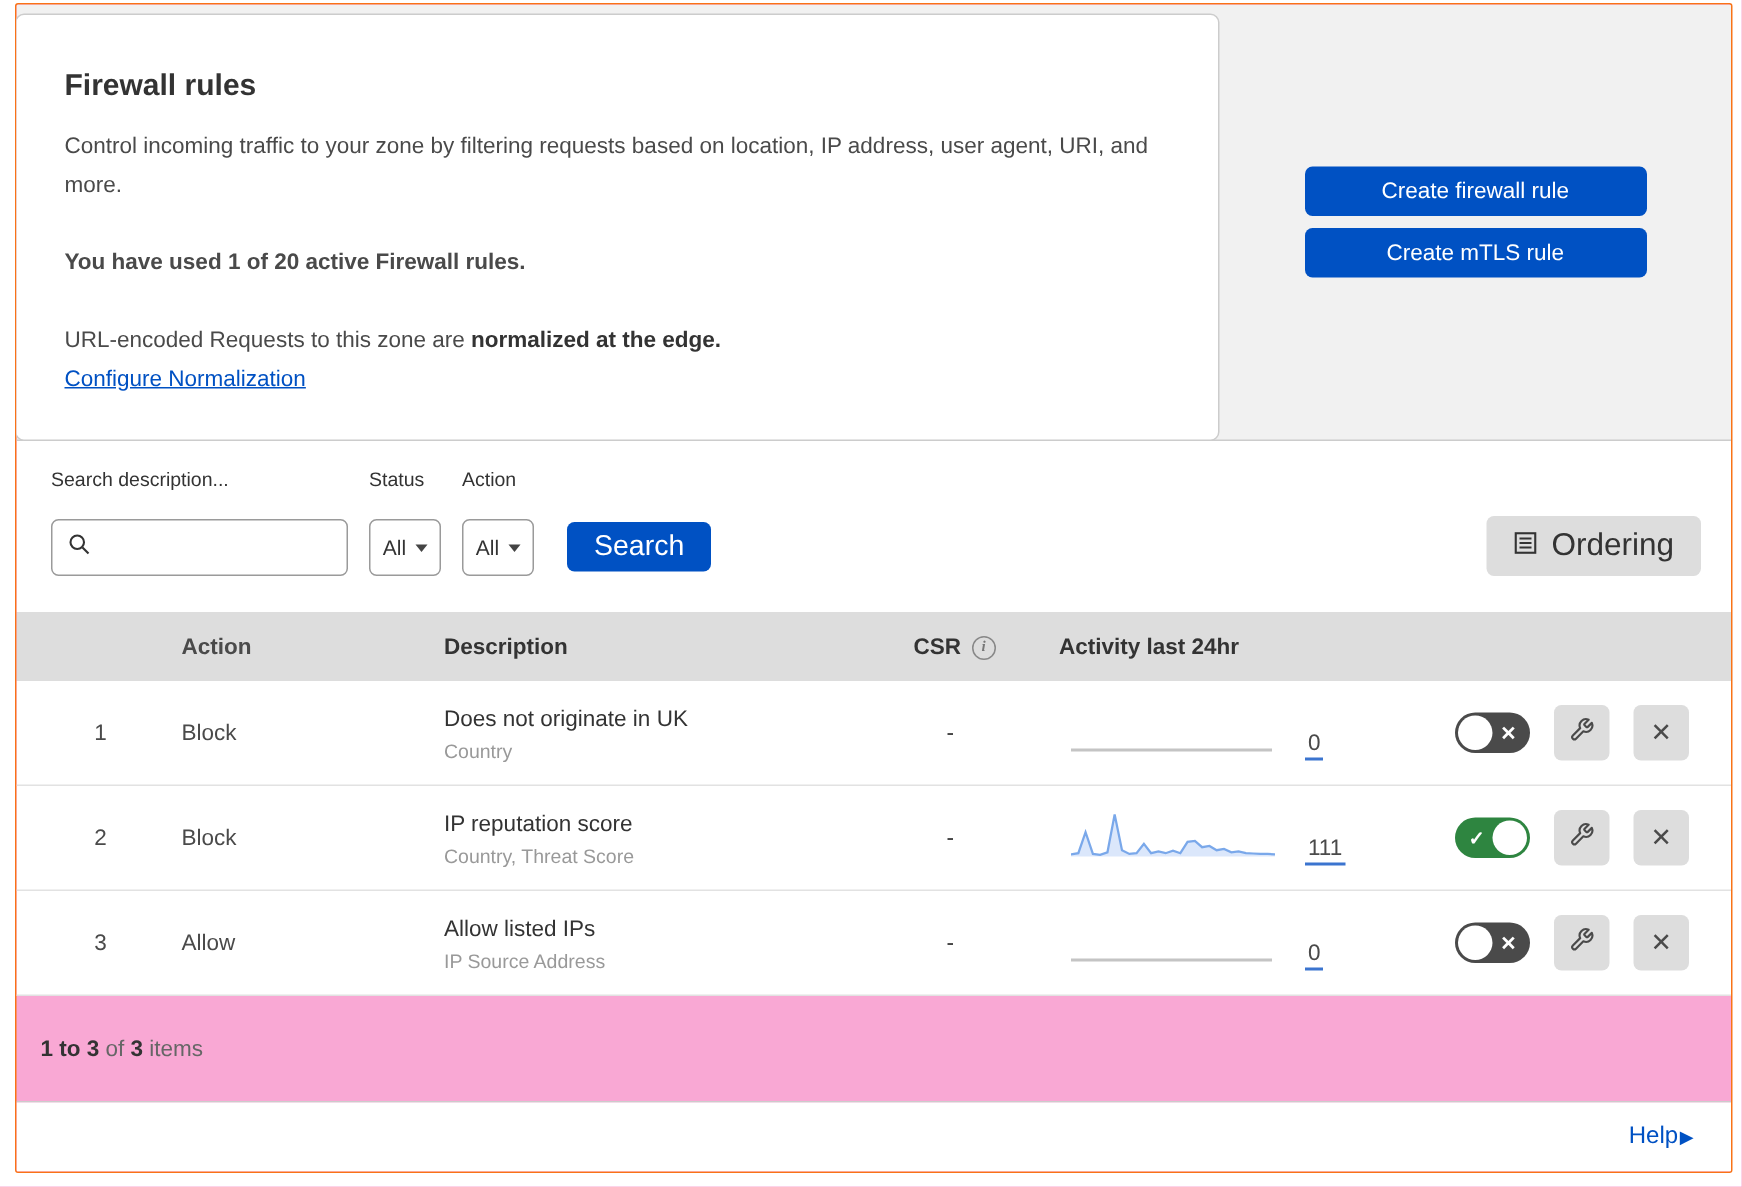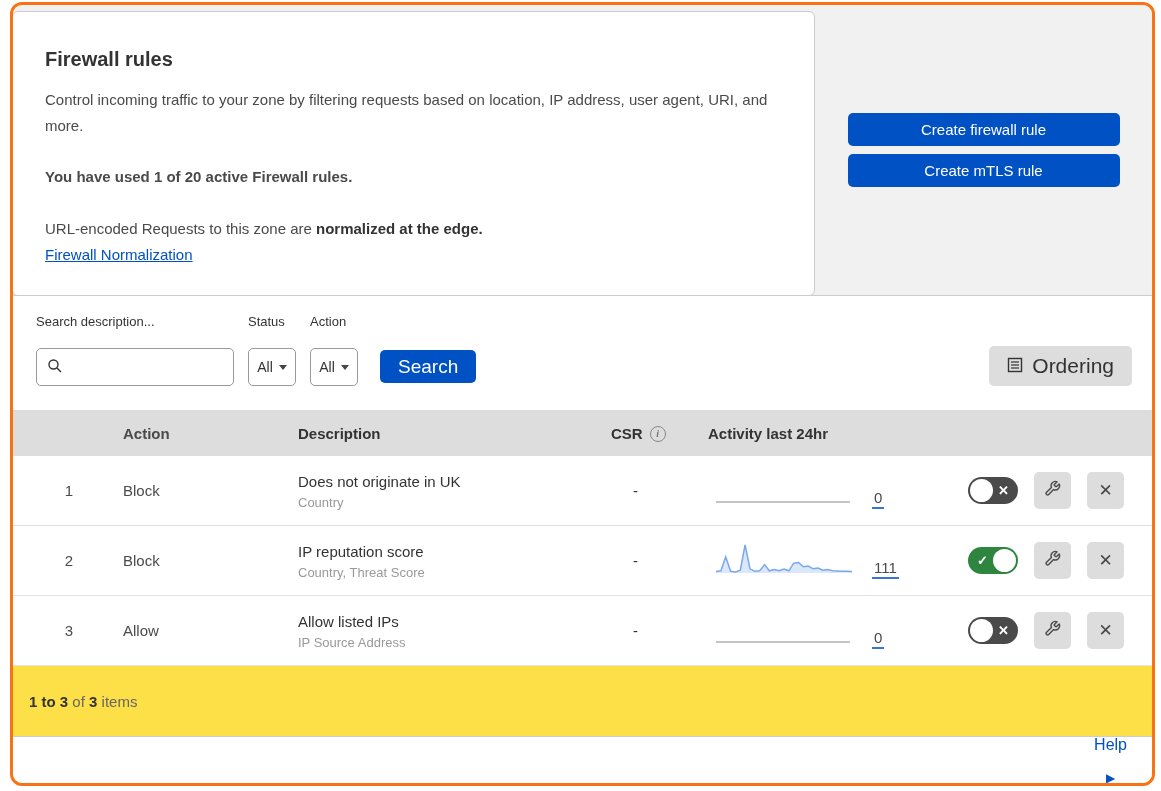--- a/index.html
+++ b/index.html
@@ -5,39 +5,39 @@
   :root{
     --accent:#0051c3; --toggle-on:#2e8540; --toggle-off:#4a4a4a;
     --spark:#7aa8ea; --spark-fill:#dbe7fb;
   }
   *{box-sizing:border-box; margin:0; padding:0;}
   body{
     width:1161px; height:791px; background:#fff;
     font-family:"Liberation Sans", sans-serif; font-size:15px; color:#4a4a4a;
   }
   .container{
-    width:1145px; margin:2px 6px 0 10px; border:3px solid #f97316;
-    border-radius:12px; background:#fde047; overflow:hidden;
+    width:1145px; margin:2px 6px 0 10px; border:1px solid #f97316;
+    border-radius:2px; background:#f9a8d4; overflow:hidden;
   }
   
   .top-section{display:flex; height:291px; background:#f1f1f1; border-bottom:1px solid #ccc;}
   .intro-card{
     flex:0 0 803px; background:#fff; border:1px solid #ccc; border-radius:6px;
     margin:6px 0 -1px -1px; padding:36px 40px 0 32px;
   }
   .intro-card h1{font-size:20px; font-weight:600; color:#333; margin-bottom:16px;}
   .intro-card p{line-height:1.7; max-width:730px; color:#4a4a4a;}
   .usage-line{font-weight:700; color:#333; margin-top:26px;}
   .norm-line{margin-top:26px;}
   .norm-line b{color:#333;}
   .text-link{color:var(--accent); text-decoration:underline; cursor:pointer; display:inline-block; margin-top:5px;}
   .cta-panel{flex:1; display:flex; flex-direction:column; justify-content:center; align-items:center; gap:8px;}
   .btn-primary{
     display:flex; align-items:center; justify-content:center;
-    width:272px; height:33px; background:var(--accent); color:#fff;
+    width:228px; height:33px; background:var(--accent); color:#fff;
     border:none; border-radius:5px; font-size:15px; font-family:inherit; cursor:pointer;
   }
   
   .filter-bar{display:flex; align-items:flex-end; padding:18px 20px 24px 23px; background:#fff;}
   .field-group{display:flex; flex-direction:column; margin-right:14px;gap:12px;}
   .field-label{font-size:13px; color:#333; margin-bottom:7px;}
   .search-box{
     display:flex; align-items:center; width:198px; height:38px;
     border:1px solid #9a9a9a; border-radius:5px; background:#fff; padding:0 10px; cursor:text;
   }
@@ -92,35 +92,35 @@
   }
   .info-icon{
     width:16px; height:16px; border:1px solid #888; border-radius:50%;
     display:inline-flex; align-items:center; justify-content:center;
     font-size:10px; color:#777; font-family:"Liberation Serif", serif; font-style:italic; font-weight:700;
   }
   
   .t-footer{height:71px; display:flex; align-items:center; padding-left:16px; border-bottom:1px solid #ccc; color:#666;}
   .t-footer b{color:#333;}
   .help-bar{height:46px; display:flex; align-items:center; justify-content:flex-end; padding-right:25px; background:#fff;}
-  .help-link{color:var(--accent); cursor:pointer; display:flex; align-items:center; gap:18px; font-size:16px;flex-direction:column;}
+  .help-link{color:var(--accent); cursor:pointer; display:flex; align-items:center; gap:1px; font-size:16px;}
   .help-arrow{font-size:12px; line-height:1;}
 </style>
 </head>
 <body>
 
 <div class="container">
 
   <div class="top-section">
     <div class="intro-card">
       <h1>Firewall rules</h1>
       <p>Control incoming traffic to your zone by filtering requests based on location, IP address, user agent, URI, and more.</p>
       <p class="usage-line">You have used 1 of 20 active Firewall rules.</p>
       <p class="norm-line"><span>URL-encoded Requests to this zone are </span><b>normalized at the edge.</b></p>
-      <span class="text-link">Firewall Normalization</span>
+      <span class="text-link">Configure Normalization</span>
     </div>
     <div class="cta-panel">
       <button class="btn-primary">Create firewall rule</button>
       <button class="btn-primary">Create mTLS rule</button>
     </div>
   </div>
 
   <div class="filter-bar">
     <div class="field-group">
       <span class="field-label">Search description...</span>

